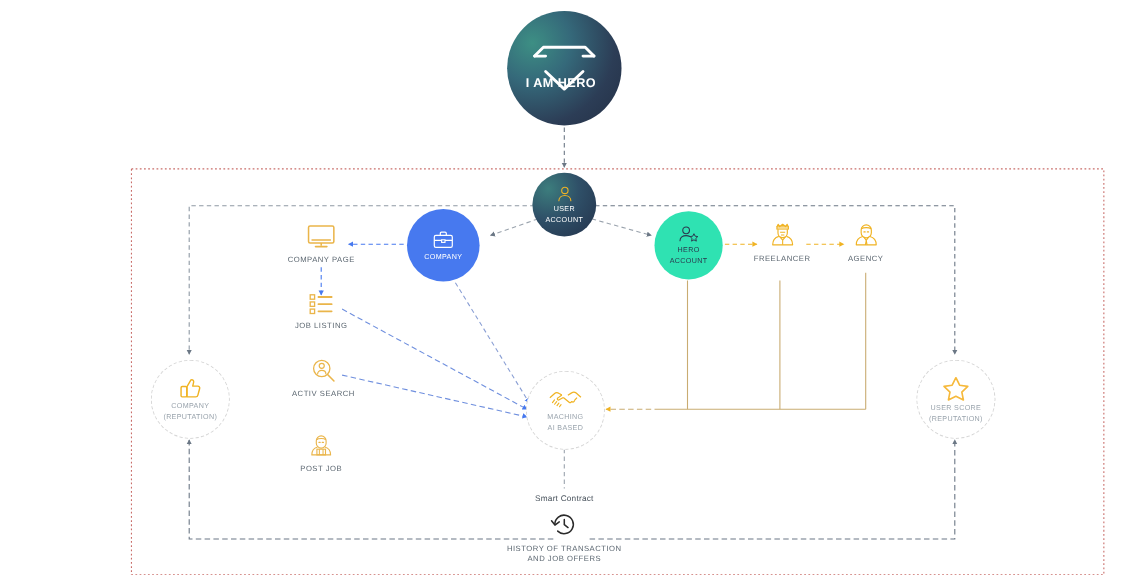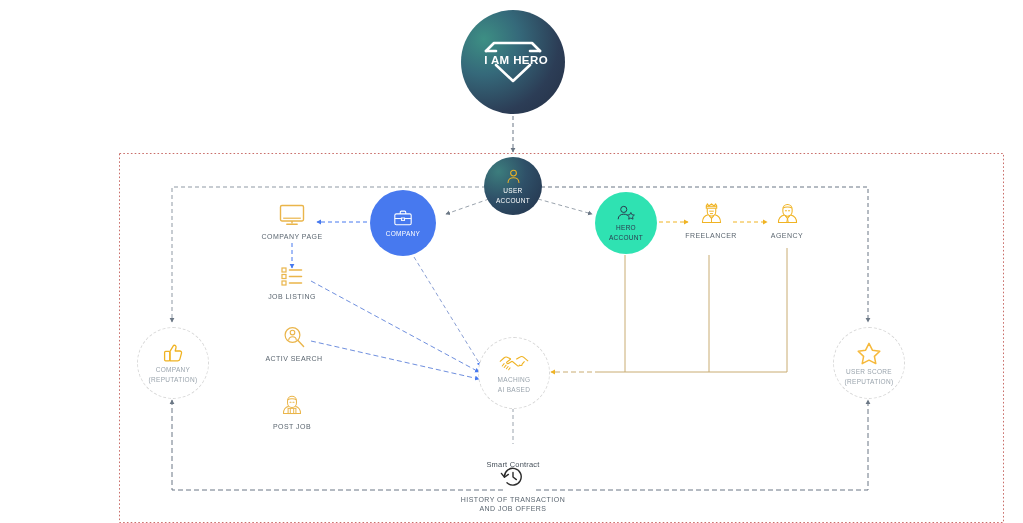--- a/index.html
+++ b/index.html
@@ -9,21 +9,21 @@
   svg.layer{position:absolute;left:0;top:0;width:1023px;height:523px;pointer-events:none;}
 
   .node{position:absolute;text-align:center;}
 
   
   .hero-circle{width:104px;height:104px;border-radius:50%;
     background:radial-gradient(circle at 22% 28%, #3d8f84 0%, #35697a 32%, #2c3d56 68%, #232f44 100%);
     display:flex;align-items:center;justify-content:center;}
   .hero-mark{position:relative;width:70px;height:46px;}
   .hero-mark svg{display:block;}
-  .hero-word{position:absolute;left:0;right:0;top:15px;text-align:right;
+  .hero-word{position:absolute;left:0;right:0;top:31px;text-align:left;
     color:#fff;font-size:11.5px;font-weight:bold;letter-spacing:.4px;}
 
   
   .c-user{width:58px;height:58px;border-radius:50%;
     background:radial-gradient(circle at 25% 25%,#3c7d7d 0%,#2f5068 45%,#23314a 100%);
     display:flex;flex-direction:column;align-items:center;justify-content:center;}
   .c-company{width:66px;height:66px;border-radius:50%;background:#4779ef;
     display:flex;flex-direction:column;align-items:center;justify-content:center;}
   .c-hero{width:62px;height:62px;border-radius:50%;background:#2fe2b2;
     display:flex;flex-direction:column;align-items:center;justify-content:center;}
@@ -266,21 +266,21 @@
       <span class="ico">
         <svg width="26" height="25" viewBox="0 0 26 25">
           <path d="M13 2.4 L16.4 9.2 L23.8 10.2 L18.4 15.4 L19.8 22.6 L13 19.2 L6.2 22.6 L7.6 15.4 L2.2 10.2 L9.6 9.2 Z" fill="none" stroke="#f6b93b" stroke-width="1.5" stroke-linejoin="round"></path>
         </svg>
       </span>
       <div class="cap-in g">USER SCORE</div>
       <div class="cap-in g">(REPUTATION)</div>
     </div>
   </div>
 
-  <div class="plainnode" style="left:455px;top:460px;width:116px;">
+  <div class="plainnode" style="left:455px;top:448px;width:116px;">
     <div class="smartlbl">Smart Contract</div>
   </div>
 
   <div class="plainnode" style="left:453px;top:463px;width:120px;">
     <span class="ico">
       <svg width="30" height="28" viewBox="0 0 30 28">
         <path d="M6.4 13.8 a8.4 8.4 0 1 1 2.6 6" fill="none" stroke="#2b2b2b" stroke-width="1.4" stroke-linecap="round"></path>
         <path d="M3.4 10.4 L6.5 14.3 L10.4 11.4" fill="none" stroke="#2b2b2b" stroke-width="1.4" stroke-linejoin="round" stroke-linecap="round"></path>
         <path d="M15 9.4 v4.6 l3.4 2.6" fill="none" stroke="#2b2b2b" stroke-width="1.4" stroke-linecap="round" stroke-linejoin="round"></path>
       </svg>

